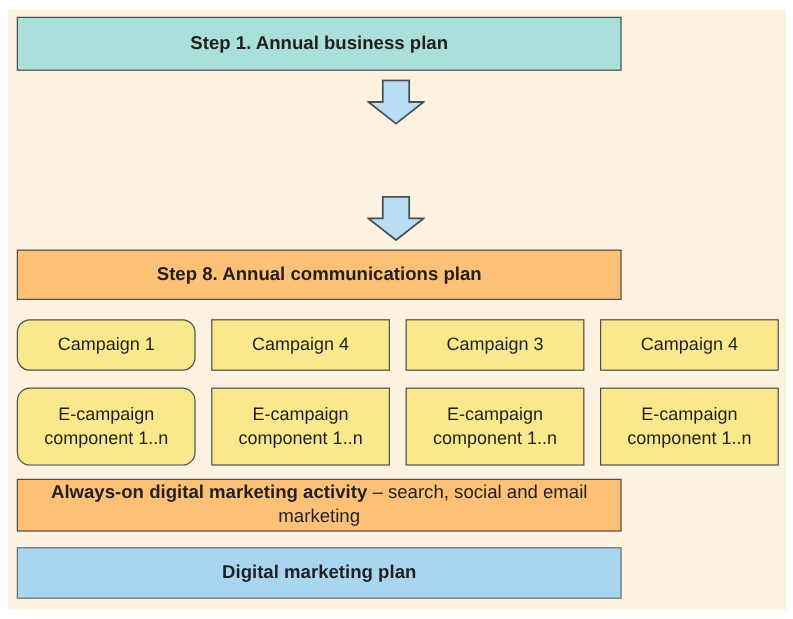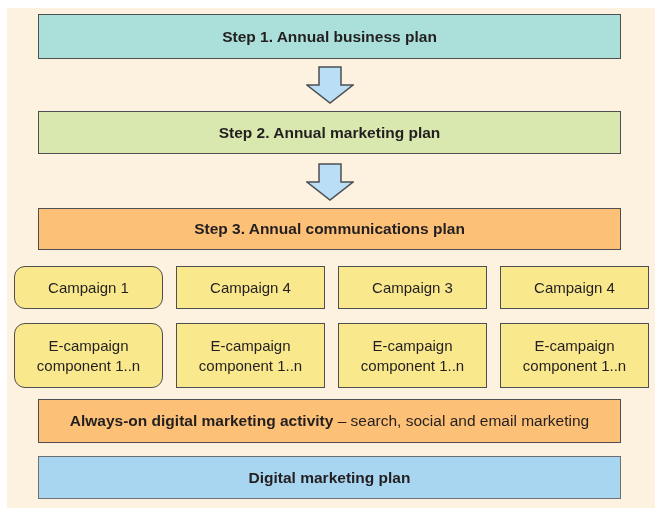--- a/index.html
+++ b/index.html
@@ -21,21 +21,21 @@
     box-sizing: border-box;
     border: 1.5px solid #4e4f53;
     display: flex;
     align-items: center;
     justify-content: center;
     text-align: center;
     color: #231f20;
     font-size: 15px;
     line-height: 20px;
   }
-  .band { left: 7px; width: 583px; margin-left: 24px; }
+  .band { left: 7px; width: 504px; }
   .bold, b { font-weight: bold; }
   .step-label { font-weight: bold; font-size: 15.5px; }
 
   .step1   { top: 6px;   height: 45px; background: #abdfda; }
   .step2   { top: 103px; height: 43px; background: #d9e8ae; }
   .step3   { top: 200px; height: 42px; background: #fcc177; }
 
   .campaign { top: 258px; height: 43px; width: 149px; background: #fae98c; }
   .ecamp    { top: 315px; height: 65px; width: 149px; background: #fae98c; padding: 0 6px; }
   .col1 { left: 7px; border-radius: 11px; }
@@ -60,30 +60,27 @@
 <div class="canvas">
 
   <div class="box band step1">
     <span class="step-label">Step 1. Annual business plan</span>
   </div>
 
   <svg class="arrow arrow1" viewBox="0 0 48 38" xmlns="http://www.w3.org/2000/svg">
     <path d="M13 1 H35 V19 H47 L24 37 L1 19 H13 Z" fill="#b9def5" stroke="#4e4f53" stroke-width="1.5" stroke-linejoin="miter"></path>
   </svg>
 
-  <div class="box band step2">
-    <span class="step-label">Step 2. Annual marketing plan</span>
-  </div>
 
   <svg class="arrow arrow2" viewBox="0 0 48 38" xmlns="http://www.w3.org/2000/svg">
     <path d="M13 1 H35 V19 H47 L24 37 L1 19 H13 Z" fill="#b9def5" stroke="#4e4f53" stroke-width="1.5" stroke-linejoin="miter"></path>
   </svg>
 
   <div class="box band step3">
-    <span class="step-label">Step 3. Annual communications plan</span>
+    <span class="step-label">Step 8. Annual communications plan</span>
   </div>
 
   <div class="box campaign col1">
     <span>Campaign 1</span>
   </div>
   <div class="box campaign col2">
     <span>Campaign 4</span>
   </div>
   <div class="box campaign col3">
     <span>Campaign 3</span>

